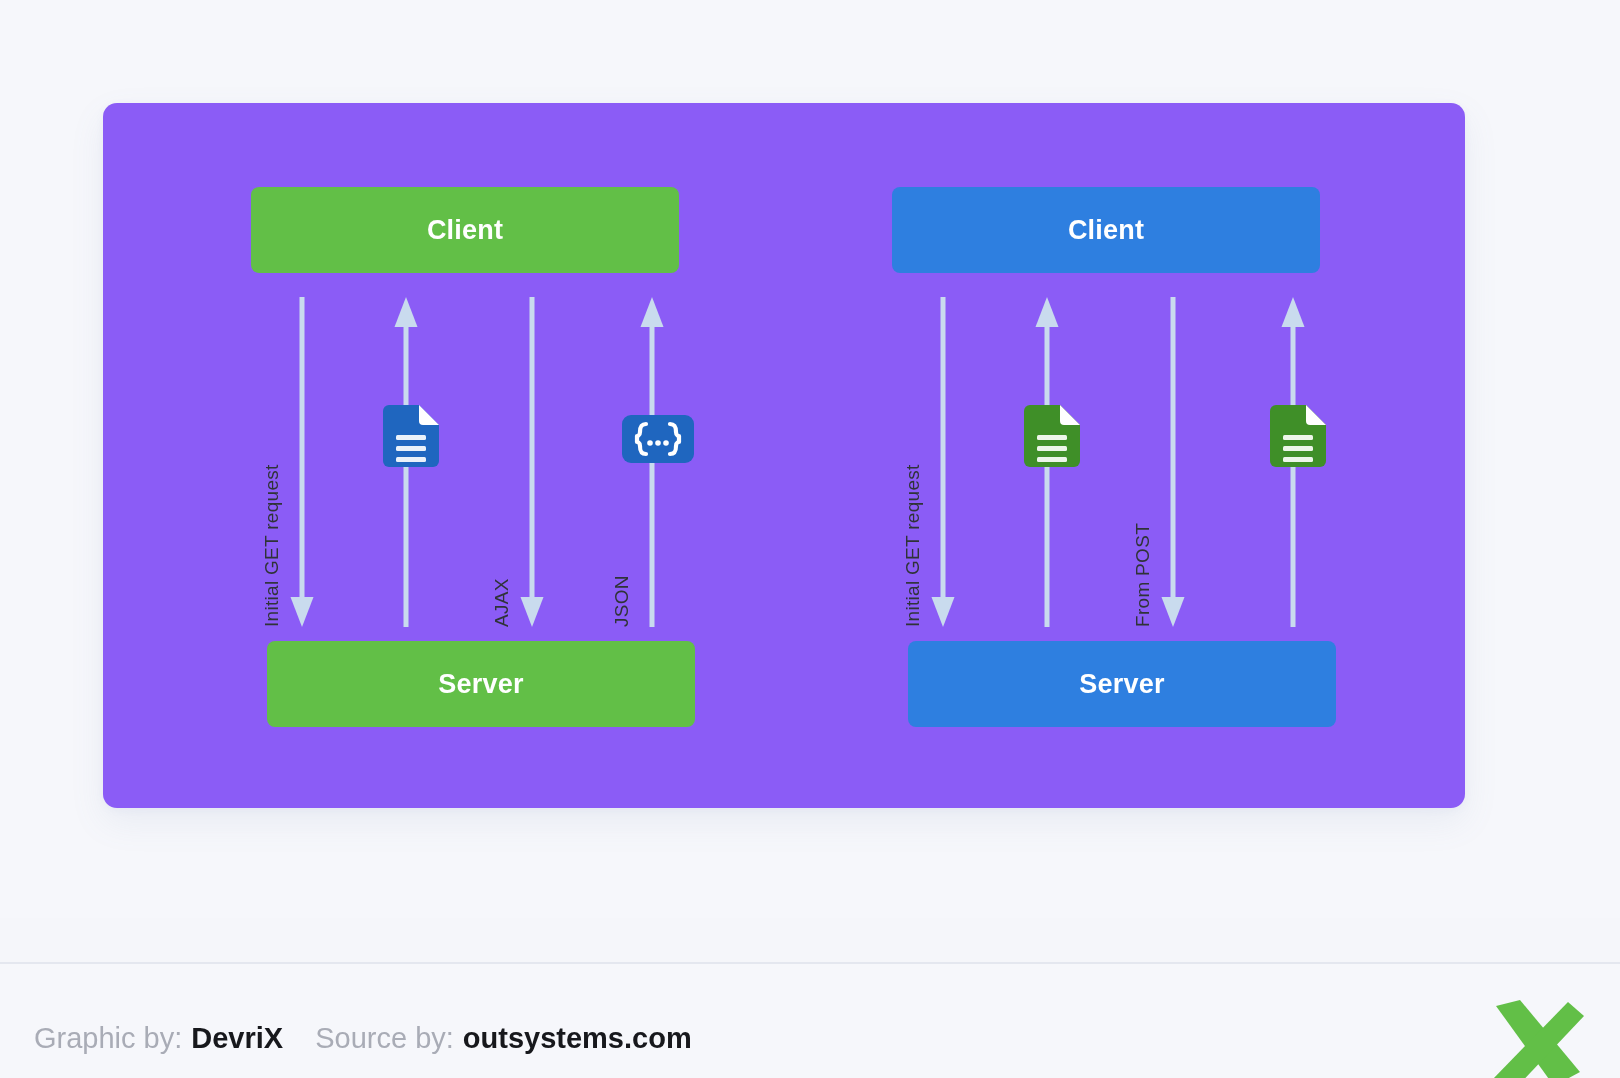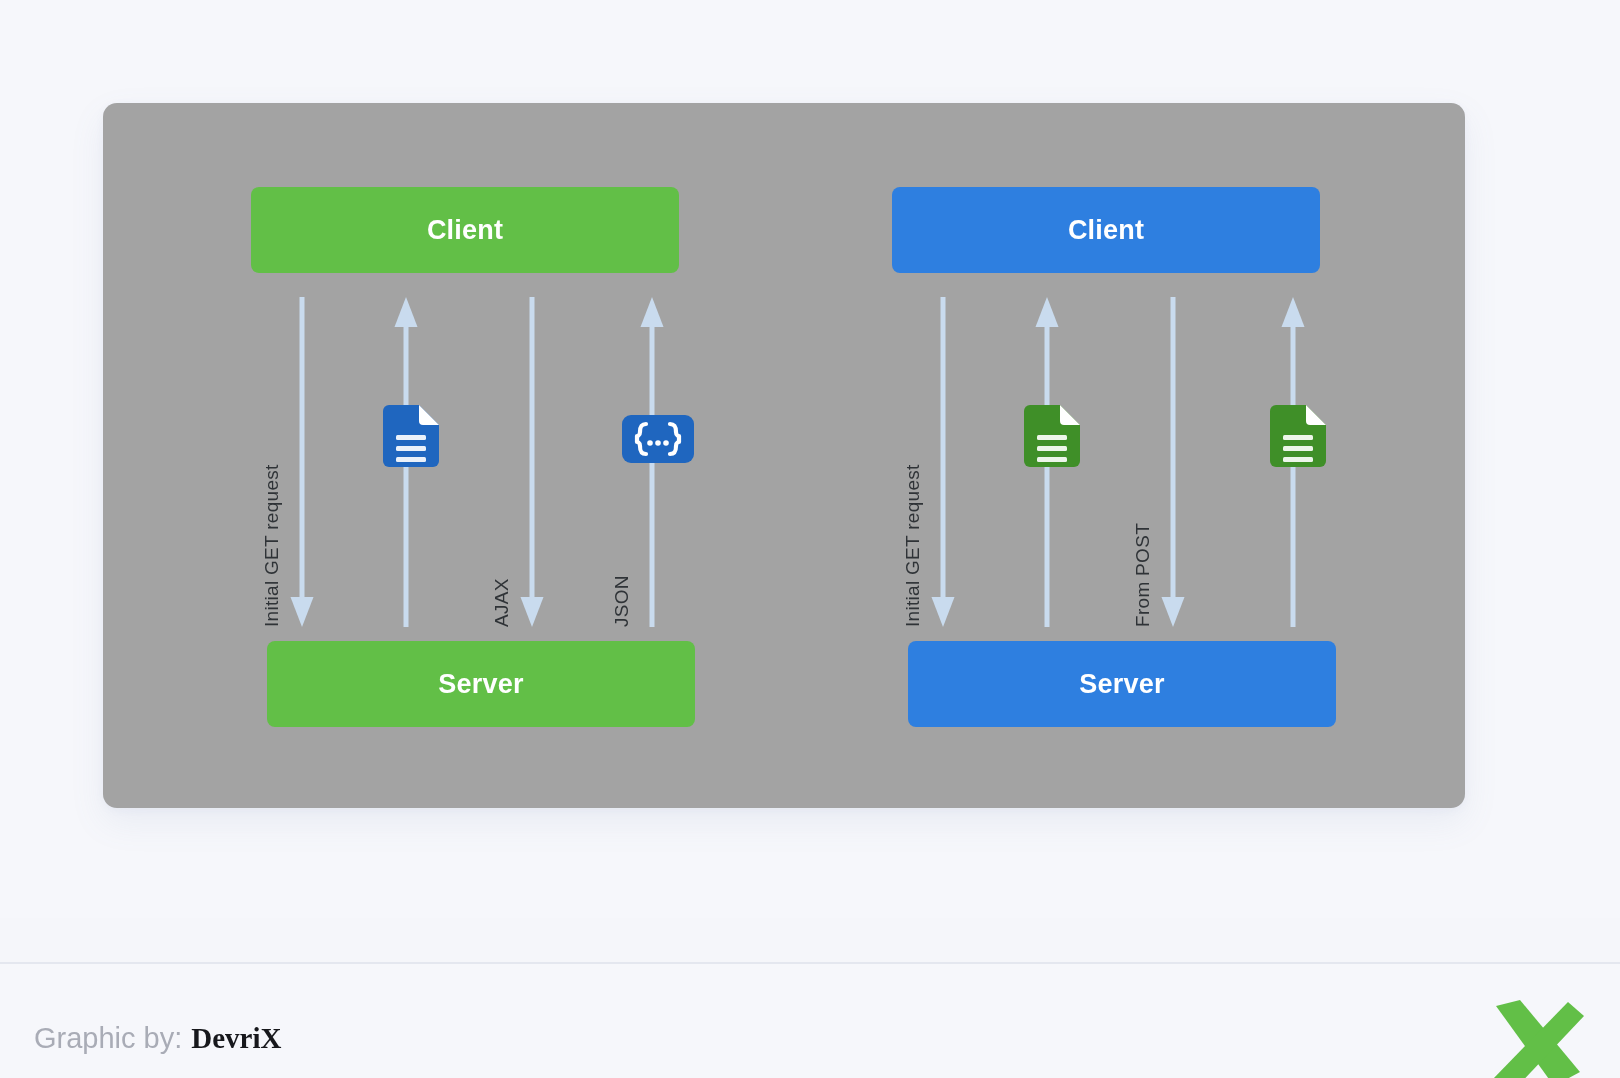--- a/index.html
+++ b/index.html
@@ -25,21 +25,21 @@
     background: #f6f7fb;
   }
 
   
   .card {
     position: absolute;
     left: 103px;
     top: 103px;
     width: 1362px;
     height: 705px;
-    background: #a3a3a3;
+    background: #8b5cf6;
     border-radius: 14px;
     box-shadow: 0 14px 34px rgba(120,134,180,0.10),
                 0 2px 8px rgba(120,134,180,0.06);
   }
 
   
   .panel {
     position: absolute;
     top: 84px;
     width: 428px;
@@ -155,21 +155,21 @@
     font-size: 29px;
     white-space: nowrap;
   }
   .credit-group {
     display: flex;
     align-items: baseline;
     gap: 9px;
   }
   .credit-group + .credit-group { margin-left: 22px; }
   .credit-key   { color: #a9acb6; font-weight: 400; }
-  .credit-value { color: #17181c; font-weight: 700; font-family: Liberation Serif, serif; }
+  .credit-value { color: #17181c; font-weight: 700; }
 
   
   .logo {
     position: absolute;
     right: 32px;
     top: 36px;
     width: 236px;
     height: 92px;
   }
   .logo-word {
@@ -335,20 +335,24 @@
 
   </div>
 </div>
 
 <div class="footer">
 
   <div class="credits">
     <div class="credit-group">
       <span class="credit-key">Graphic by:</span>
       <span class="credit-value">DevriX</span>
+    </div>
+    <div class="credit-group">
+      <span class="credit-key">Source by:</span>
+      <span class="credit-value">outsystems.com</span>
     </div>
   </div>
 
   <div class="logo">
     <span class="logo-x">
       <svg width="104" height="92" viewBox="0 0 104 92">
         <g fill="#62bf47">
           <polygon points="16,6 40,0 100,72 74,86"></polygon>
           <polygon points="88,2 104,16 34,90 12,80"></polygon>
         </g>

